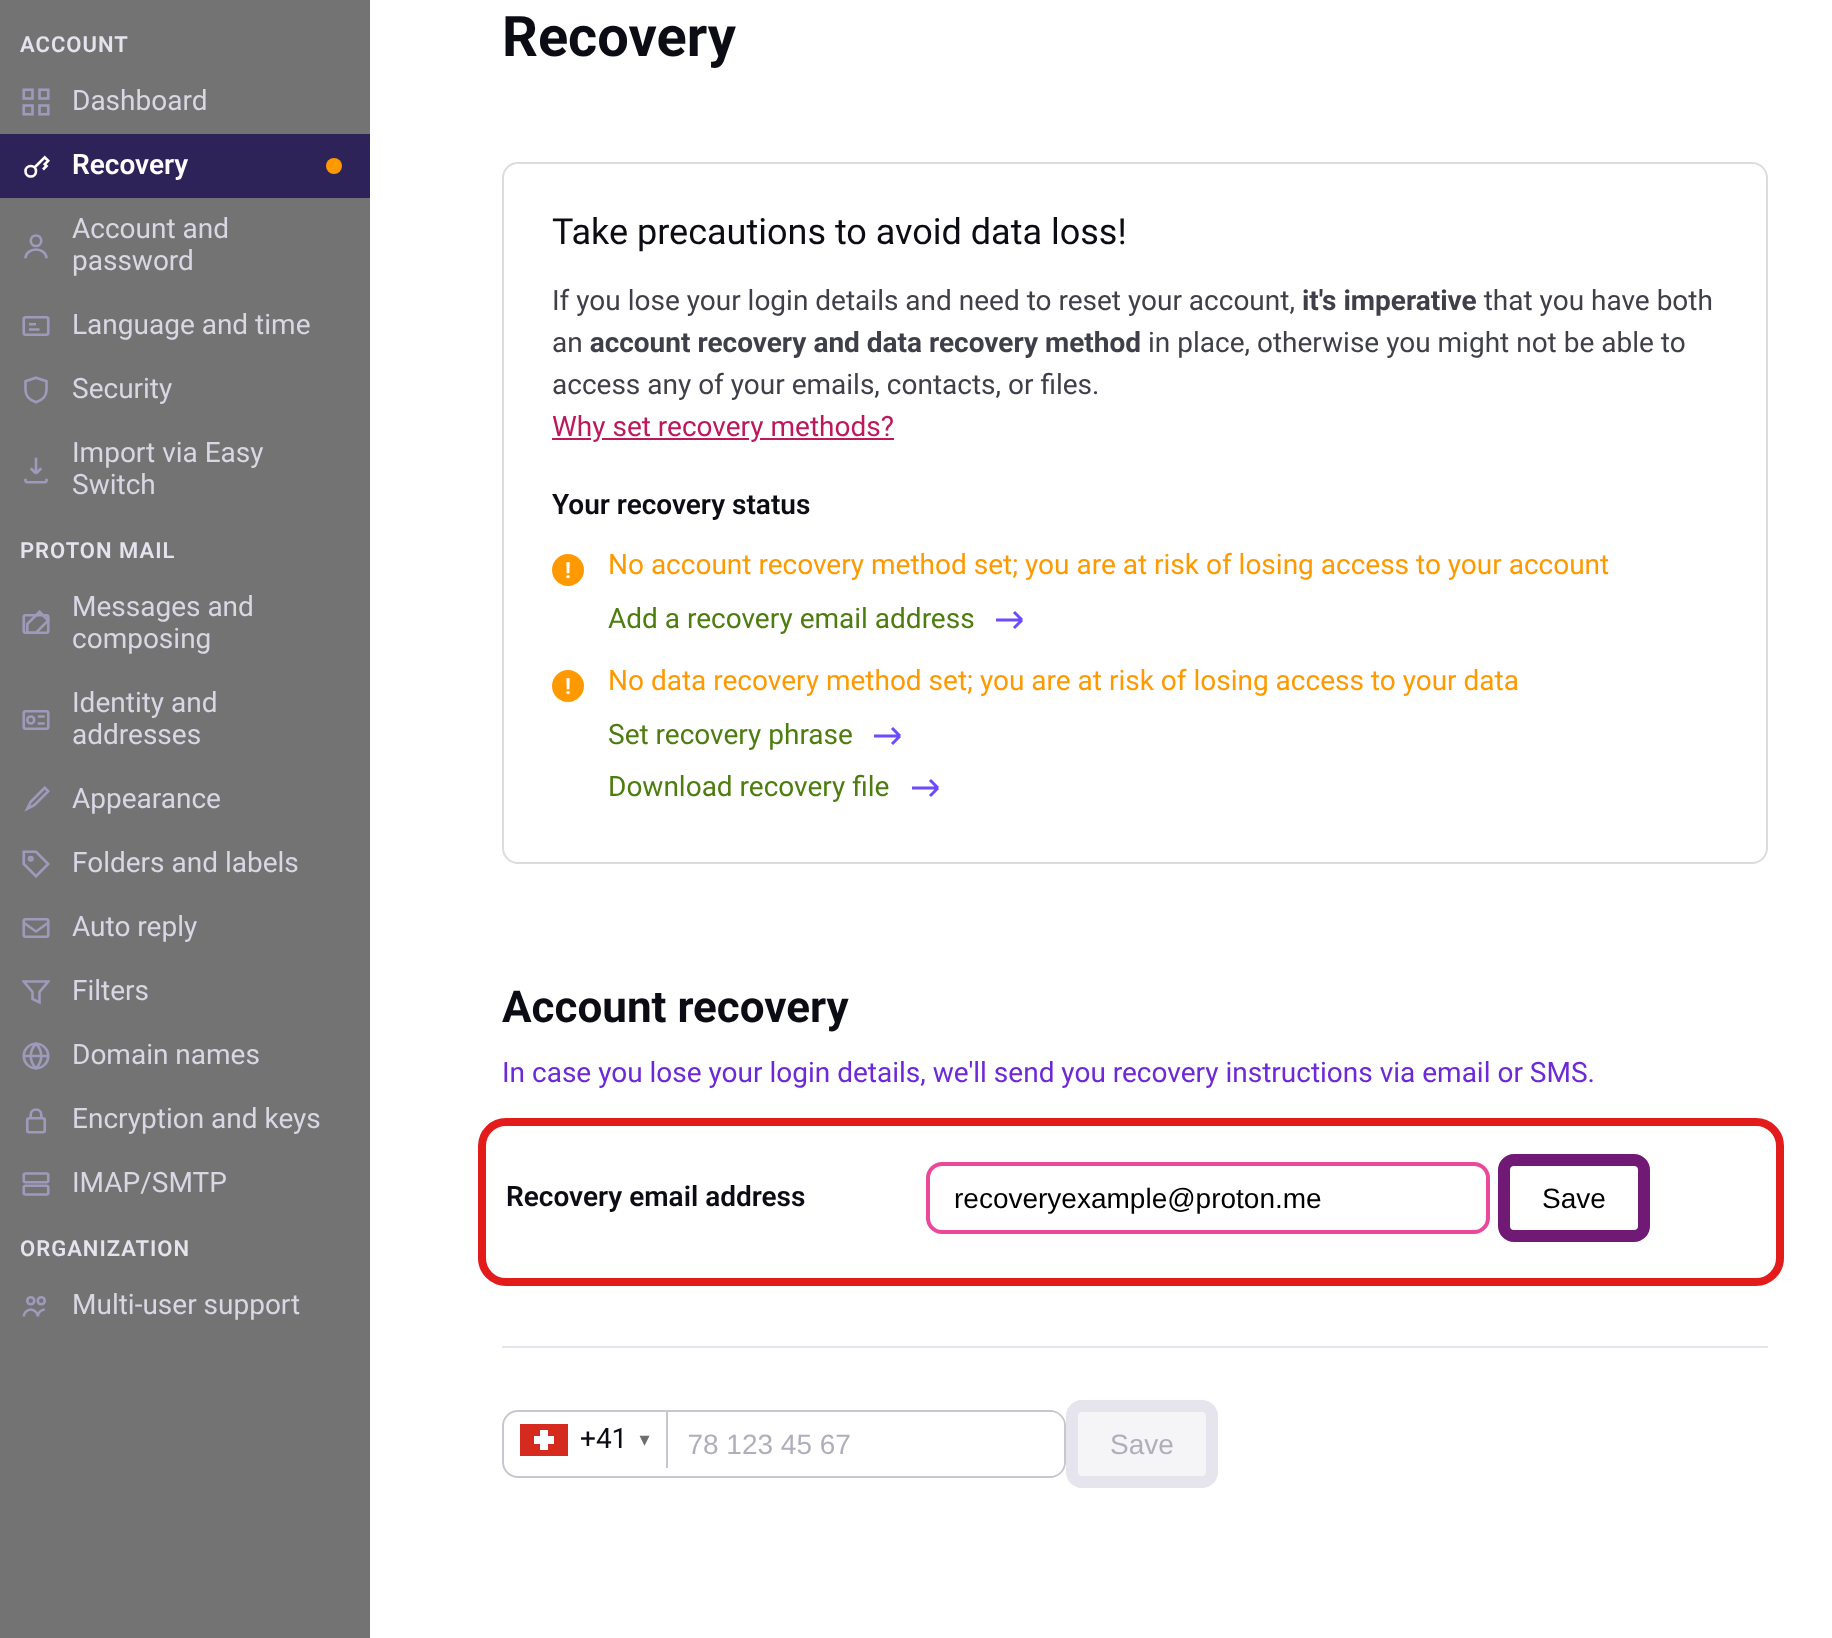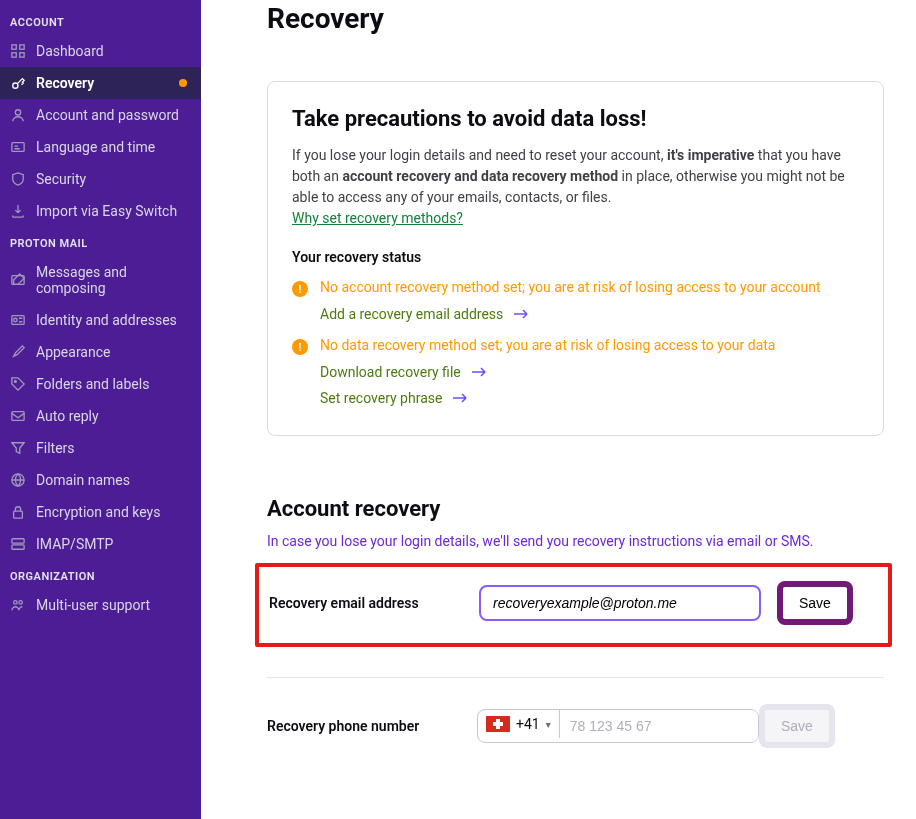--- a/index.html
+++ b/index.html
@@ -8,22 +8,22 @@
     font-size: 14px;
     color: #0c0c14;
     background: #fff;
     width: 916px;
     height: 819px;
     overflow: hidden;
     display: flex;
   }
   
   .sidebar {
-    width: 201px;
-    background: #4c1d95;
+    width: 185px;
+    background: #737373;
     color: #fff;
     flex-shrink: 0;
     overflow-y: auto;
     padding-top: 6px;
   }
   .sidebar-section-label {
     font-size: 11px;
     letter-spacing: 0.5px;
     font-weight: 600;
     padding: 10px 10px 6px 10px;
@@ -73,31 +73,31 @@
     margin: 0 0 46px 0;
     padding-top: 2px;
   }
   
   .card {
     border: 1px solid #dcdbe0;
     border-radius: 8px;
     padding: 24px;
   }
   .card-title {
-    font-size: 22px;
-    font-weight: 700;
+    font-size: 18px;
+    font-weight: 400;
     margin-bottom: 14px;
   }
   .card-body {
     font-size: 14px;
     color: #3f3f49;
     line-height: 1.5;
   }
   .card-body a {
-    color: #15803d;
+    color: #be185d;
     text-decoration: underline;
   }
   .status-heading {
     font-size: 14px;
     font-weight: 600;
     margin-top: 20px;
     margin-bottom: 10px;
   }
   .status-row {
     display: flex;
@@ -146,47 +146,46 @@
   .section-sub {
     color: #6d28d9;
     font-size: 14px;
     margin-top: 12px;
     margin-bottom: 14px;
   }
   
   .highlight-box {
     border: 4px solid #e41b1b;
     padding: 14px 10px 18px 10px;
-    border-radius: 2px;
+    border-radius: 14px;
     margin-left: -12px;
     margin-right: -8px;
     display: flex;
     align-items: center;
   }
   .field-row {
     display: flex;
     align-items: center;
     width: 100%;
   }
   .field-label {
     width: 210px;
     font-weight: 600;
     font-size: 14px;
     flex-shrink: 0;
   }
   .text-input {
     flex: 1;
-    border: 2px solid #8b5cf6;
+    border: 2px solid #ec4899;
     border-radius: 8px;
     padding: 8px 12px;
     font-size: 14px;
     outline: none;
     max-width: 282px;
-    margin-right: 16px;
-    font-style: italic;
+    margin-right: 4px;
   }
   .btn {
     border: 6px solid #701a75;
     background: #fff;
     border-radius: 8px;
     padding: 8px 16px;
     font-size: 14px;
     cursor: pointer;
   }
   .btn.disabled {
@@ -484,54 +483,53 @@
         </span>
       </div>
     </div>
 
     <div class="status-row" style="margin-top:6px;">
       <span class="warn-icon">!</span>
       <span class="status-warn-text">No data recovery method set; you are at risk of losing access to your data</span>
     </div>
     <div class="action-links">
       <div class="action-link">
+        <span>Set recovery phrase</span>
+        <span class="arrow-icon">
+          <svg width="16" height="12" viewBox="0 0 16 12" fill="none" stroke="currentColor" stroke-width="1.5">
+              <path d="M1 6h13m0 0l-4-4m4 4l-4 4"></path>
+            </svg>
+        </span>
+      </div>
+      <div class="action-link">
         <span>Download recovery file</span>
         <span class="arrow-icon">
           <svg width="16" height="12" viewBox="0 0 16 12" fill="none" stroke="currentColor" stroke-width="1.5">
               <path d="M1 6h13m0 0l-4-4m4 4l-4 4"></path>
             </svg>
         </span>
       </div>
-      <div class="action-link">
-        <span>Set recovery phrase</span>
-        <span class="arrow-icon">
-          <svg width="16" height="12" viewBox="0 0 16 12" fill="none" stroke="currentColor" stroke-width="1.5">
-              <path d="M1 6h13m0 0l-4-4m4 4l-4 4"></path>
-            </svg>
-        </span>
-      </div>
     </div>
   </div>
 
   <h2 class="section-title">Account recovery</h2>
   <div class="section-sub">In case you lose your login details, we'll send you recovery instructions via email or SMS.</div>
 
   <div class="highlight-box">
     <div class="field-row">
       <div class="field-label">Recovery email address</div>
       <input type="text" class="text-input" value="recoveryexample@proton.me" style="">
       <button class="btn">Save</button>
     </div>
   </div>
 
 
   <hr class="divider">
 
   <div class="phone-row field-row">
-    <div class="field-label">Recovery phone number</div>
     <div class="phone-inputs">
       <div class="country-select">
         <span class="flag"></span>
         <span>+41</span>
         <span class="caret-down">▾</span>
       </div>
       <input type="text" class="phone-text" placeholder="78 123 45 67" style="">
     </div>
     <button class="btn disabled">Save</button>
   </div>

